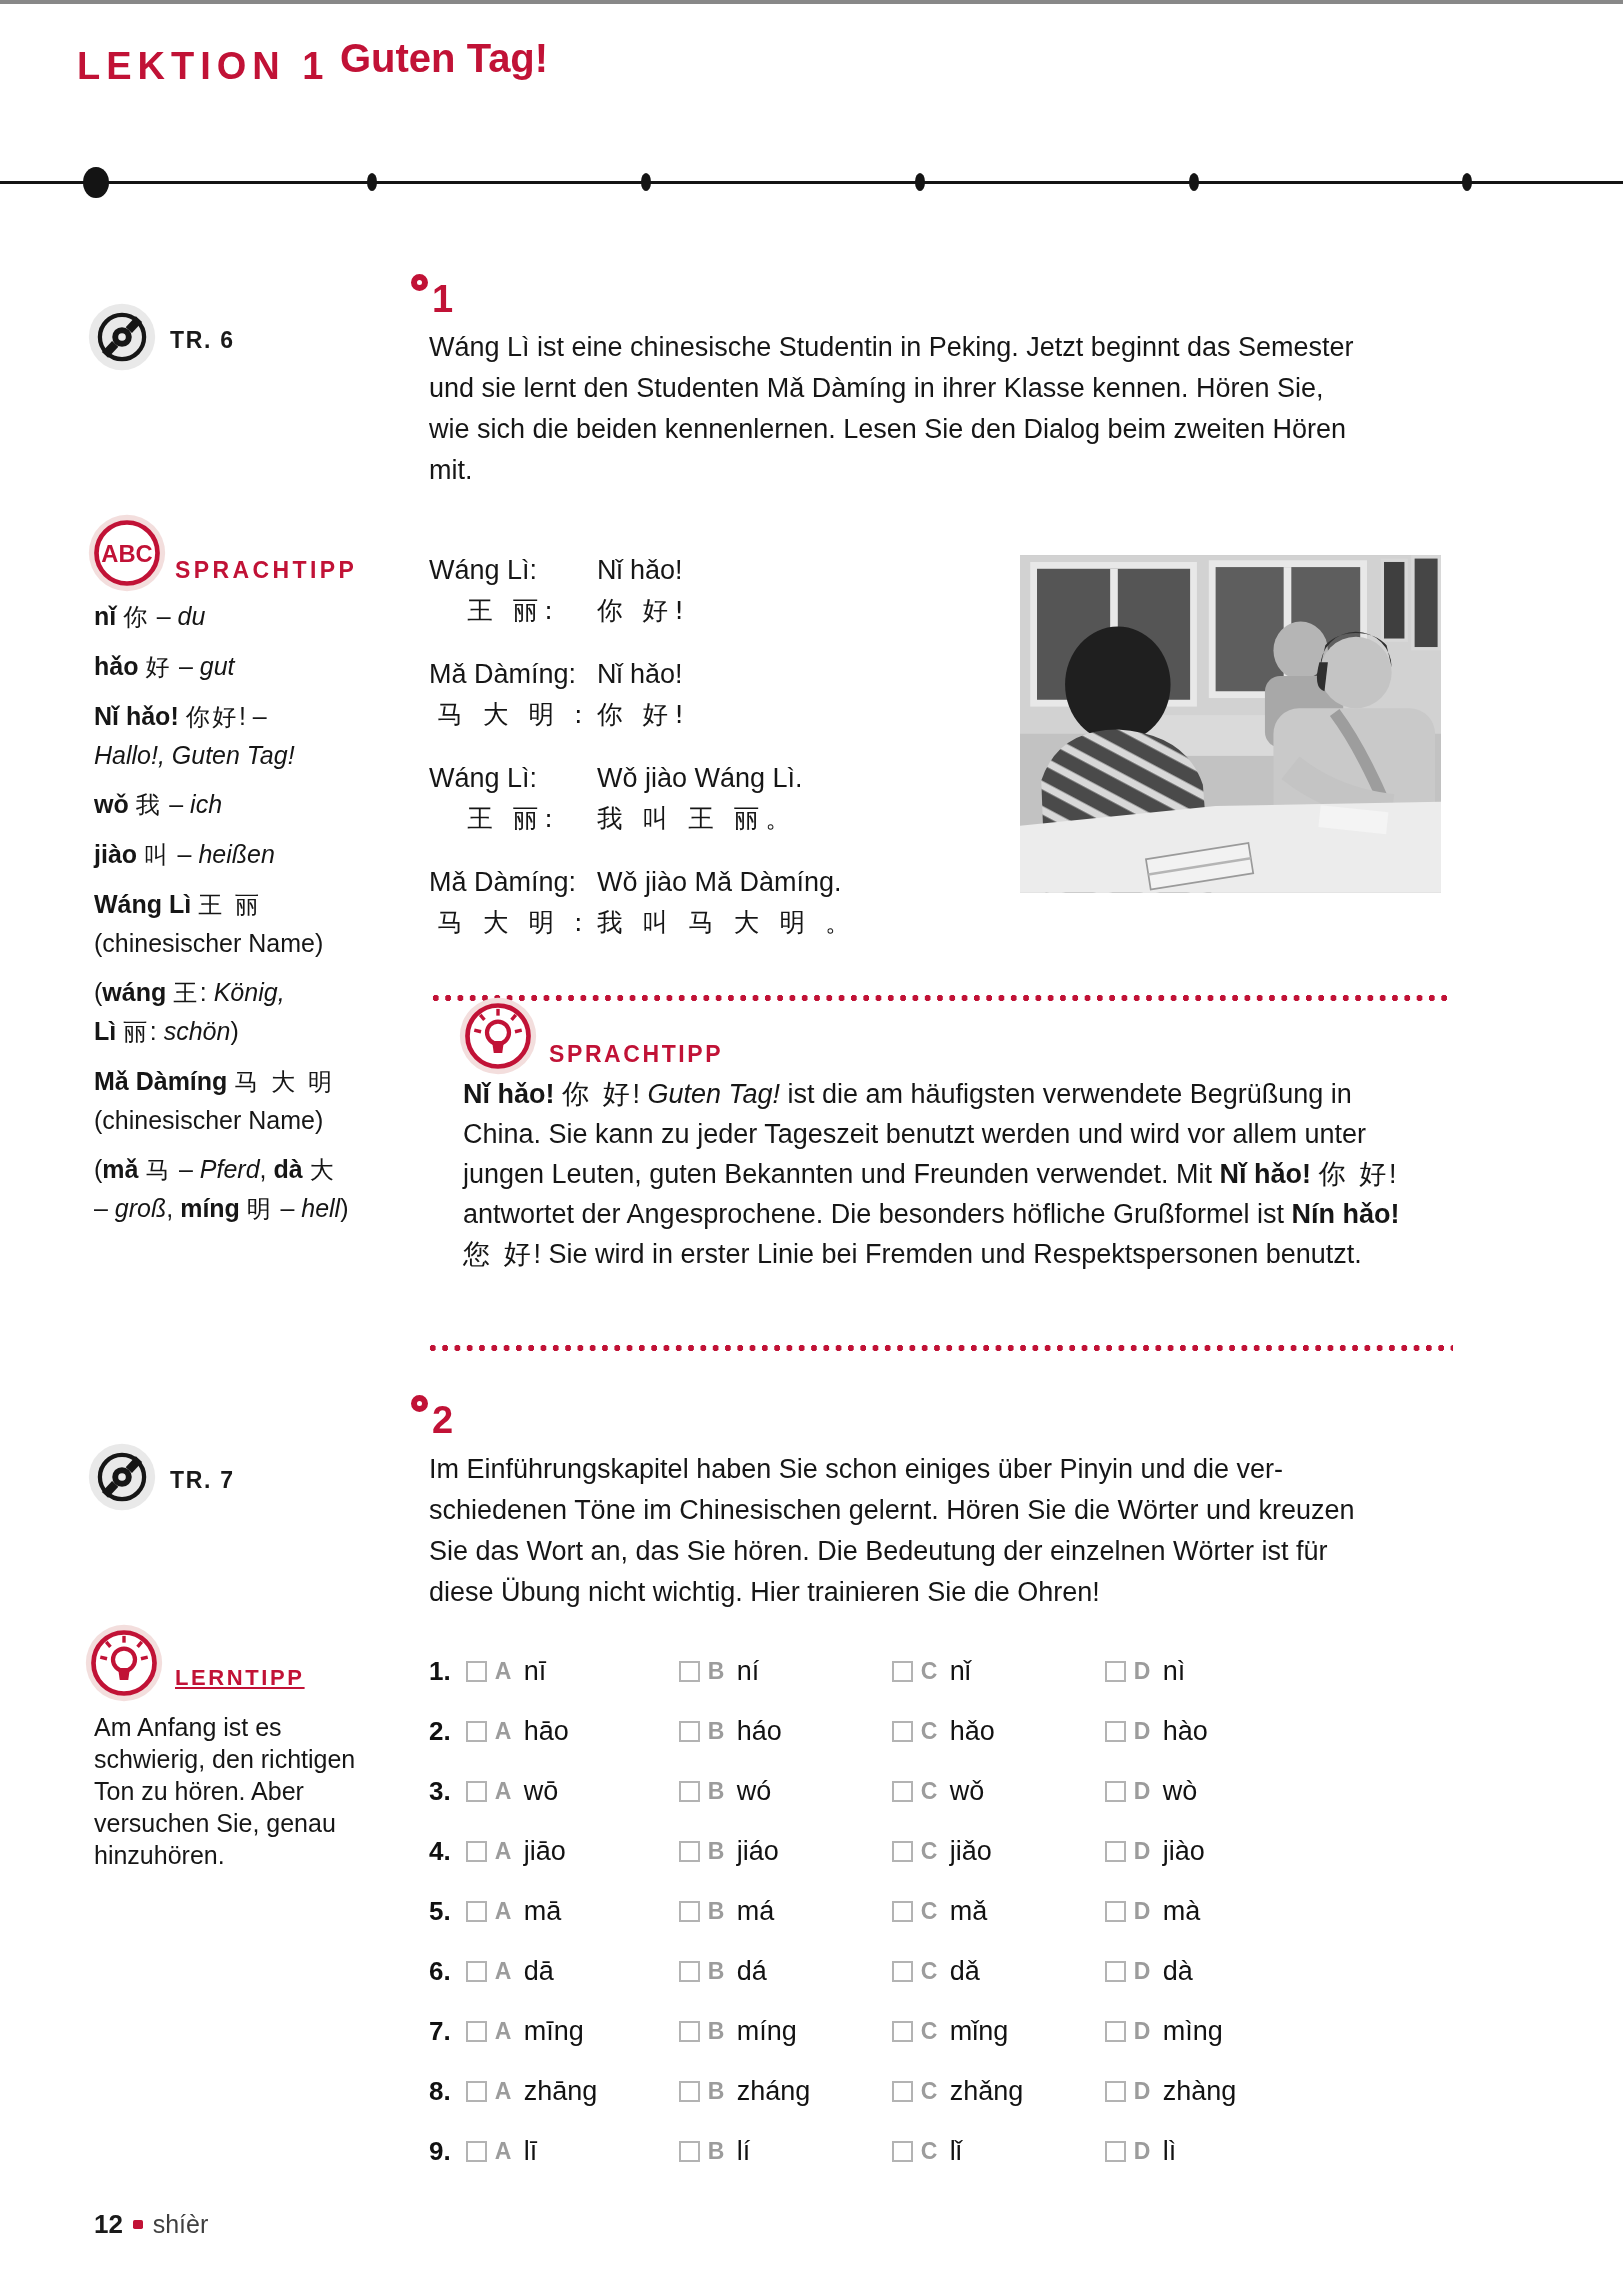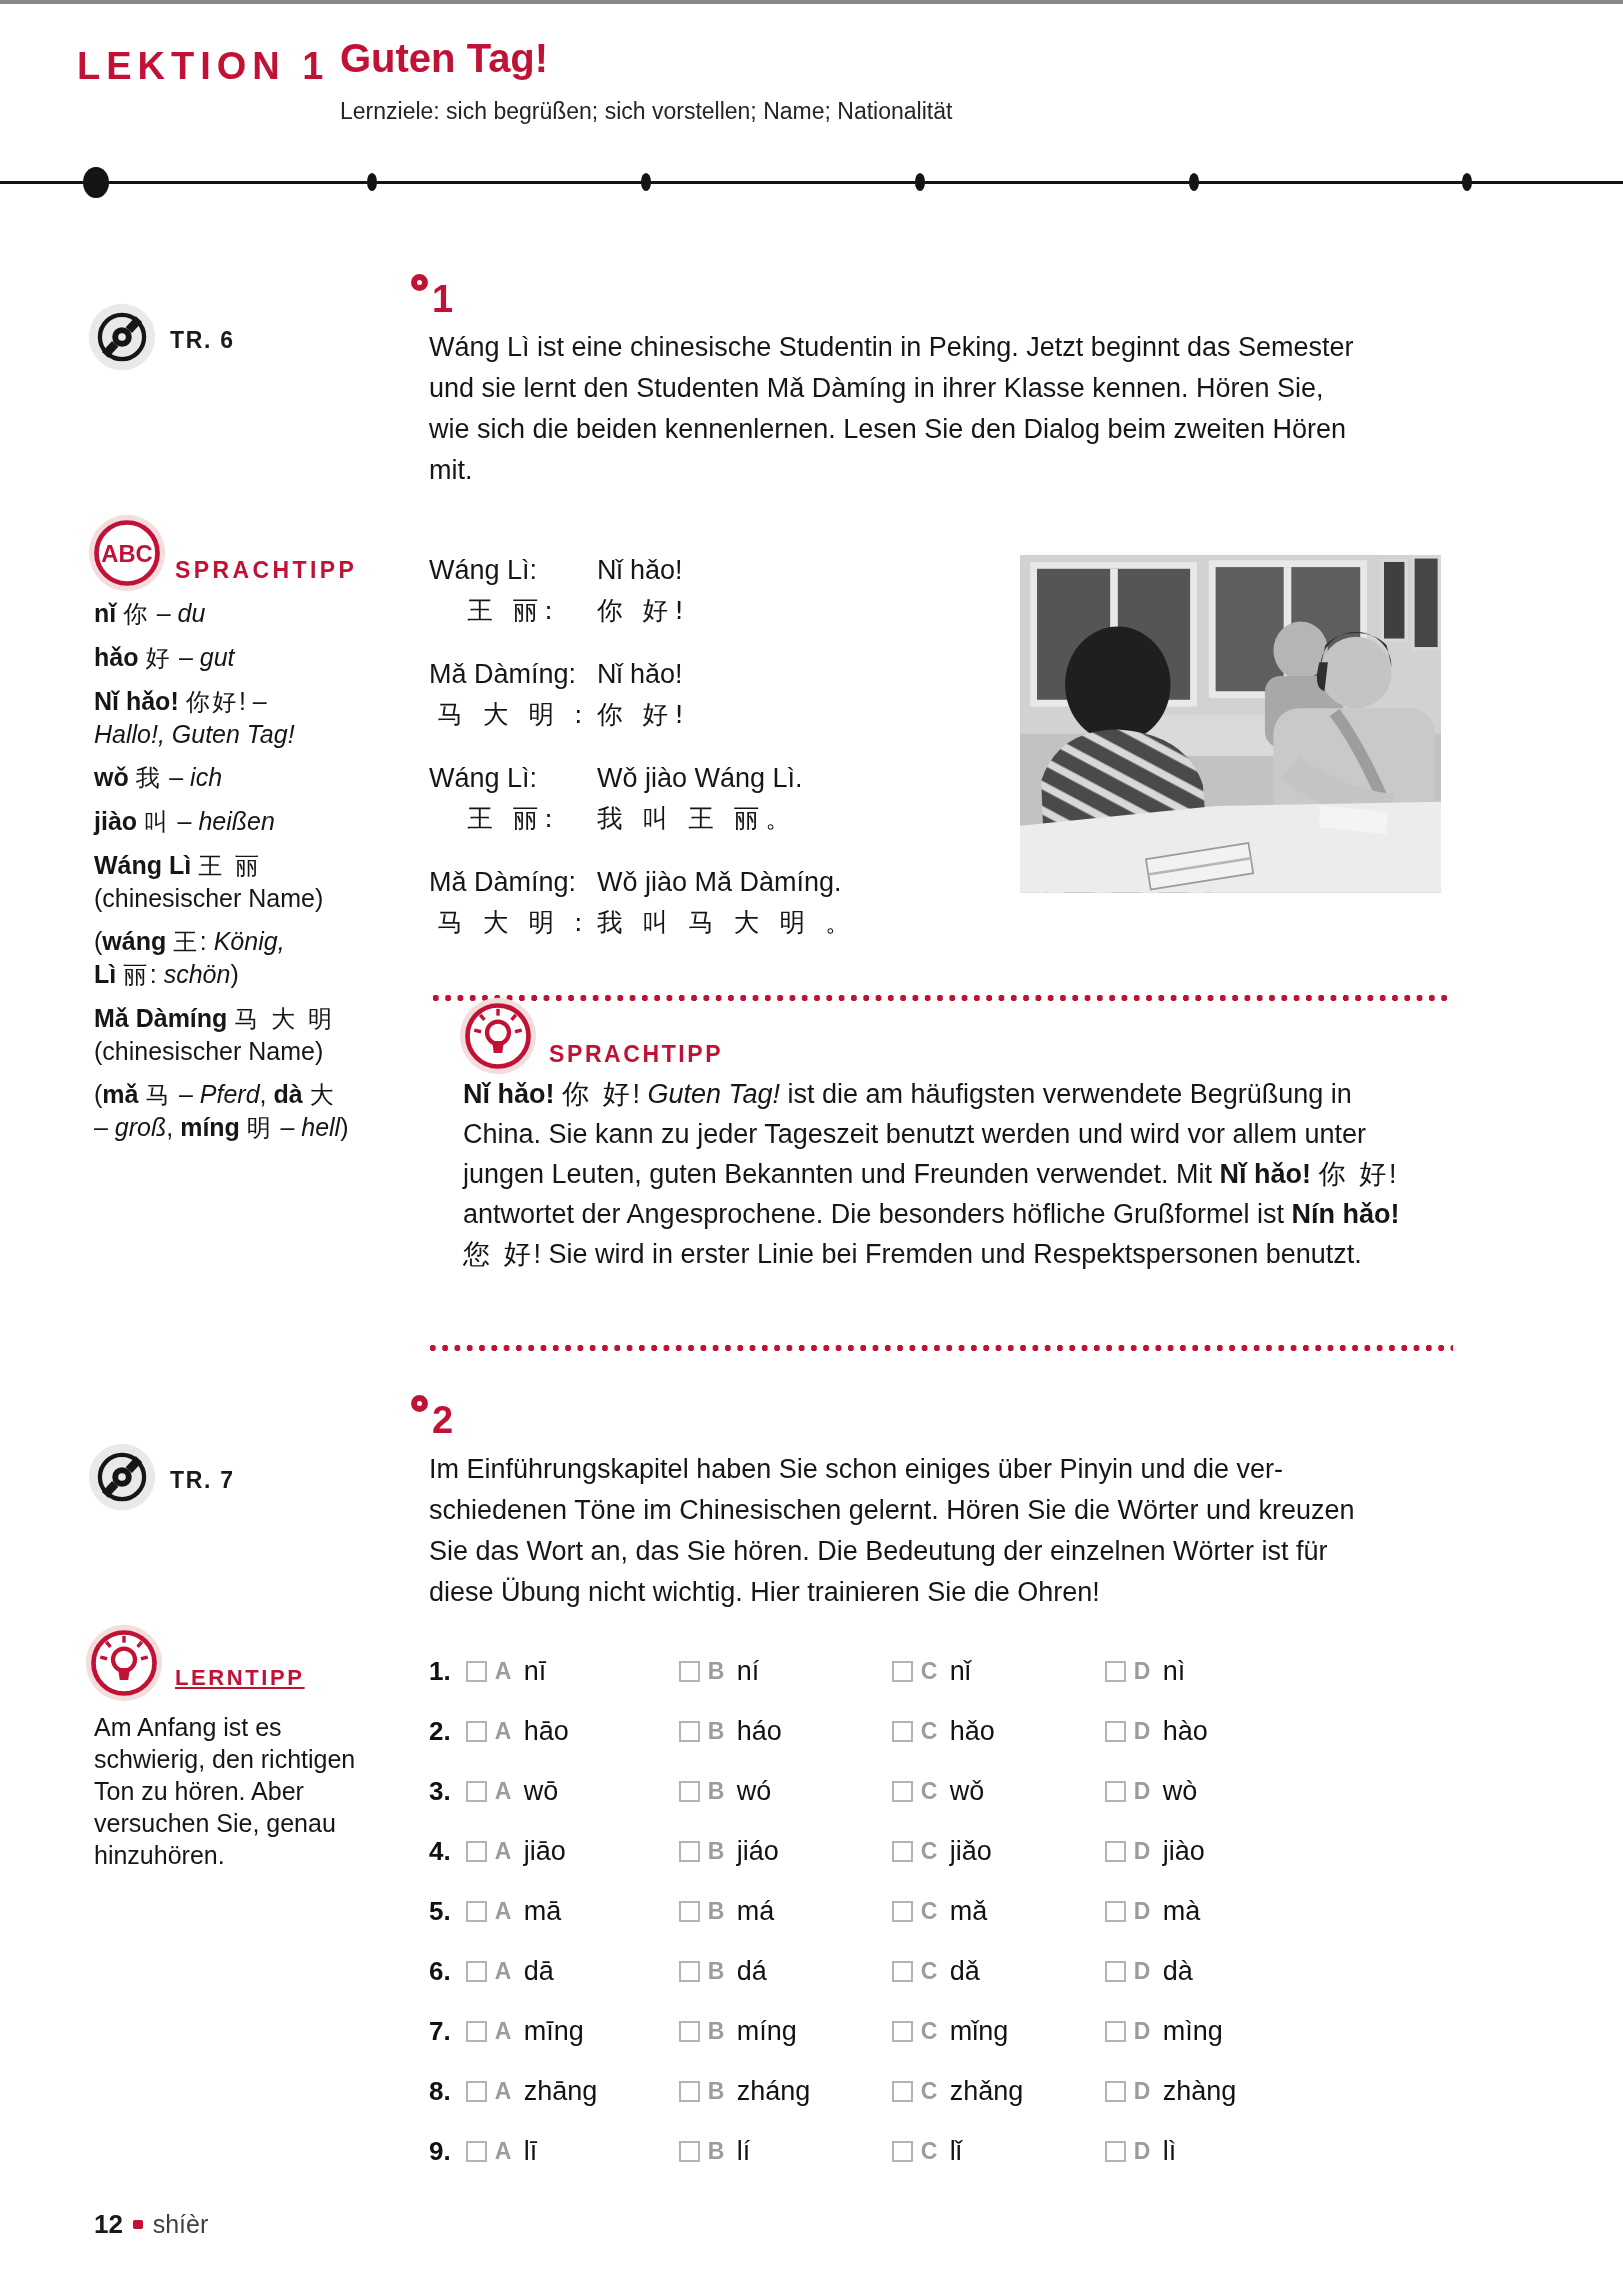--- a/index.html
+++ b/index.html
@@ -34,21 +34,21 @@
   .tip-label{font-size:23px;font-weight:700;color:var(--accent);letter-spacing:2.6px;}
 
   
   .para{font-size:27px;line-height:41px;color:var(--ink);}
   .sg-b{font-weight:700;}
   .sg-i{font-style:italic;}
   .sg-h{font-family:"DejaVu Sans",sans-serif;letter-spacing:2.6px;}
   .sg-p{}
 
   
-  .vocab{width:285px;font-size:25px;line-height:32px;}
+  .vocab{width:285px;font-size:25px;line-height:38px;}
   .vocab-entry{margin-bottom:11px;}
   .vocab .sg-h{font-size:24px;}
 
   
   .dialog{width:595px;}
   .dlg-row{display:flex;font-size:27px;line-height:40px;}
   .dlg-gap{margin-top:24px;}
   .dlg-speaker{width:168px;flex:none;}
   .dlg-hanzi{font-family:"DejaVu Sans",sans-serif;font-size:25.5px;letter-spacing:6px;text-align:center;}
 
@@ -75,21 +75,20 @@
 
   .photo{width:421px;height:338px;}
 </style>
 </head>
 <body>
 
 <div class="page">
 
   <div class="abs lektion">LEKTION 1</div>
   <div class="abs title">Guten Tag!</div>
-  <div class="abs subtitle">Lernziele: sich begrüßen; sich vorstellen; Name; Nationalität</div>
   <div class="abs topline">
     <span class="dot-big"></span>
     <span class="dot-sm" style="left:367px"></span>
     <span class="dot-sm" style="left:641px"></span>
     <span class="dot-sm" style="left:915px"></span>
     <span class="dot-sm" style="left:1189px"></span>
     <span class="dot-sm" style="left:1462px"></span>
   </div>
 
   <div class="abs cd-block" style="left:88px;top:299px;">

